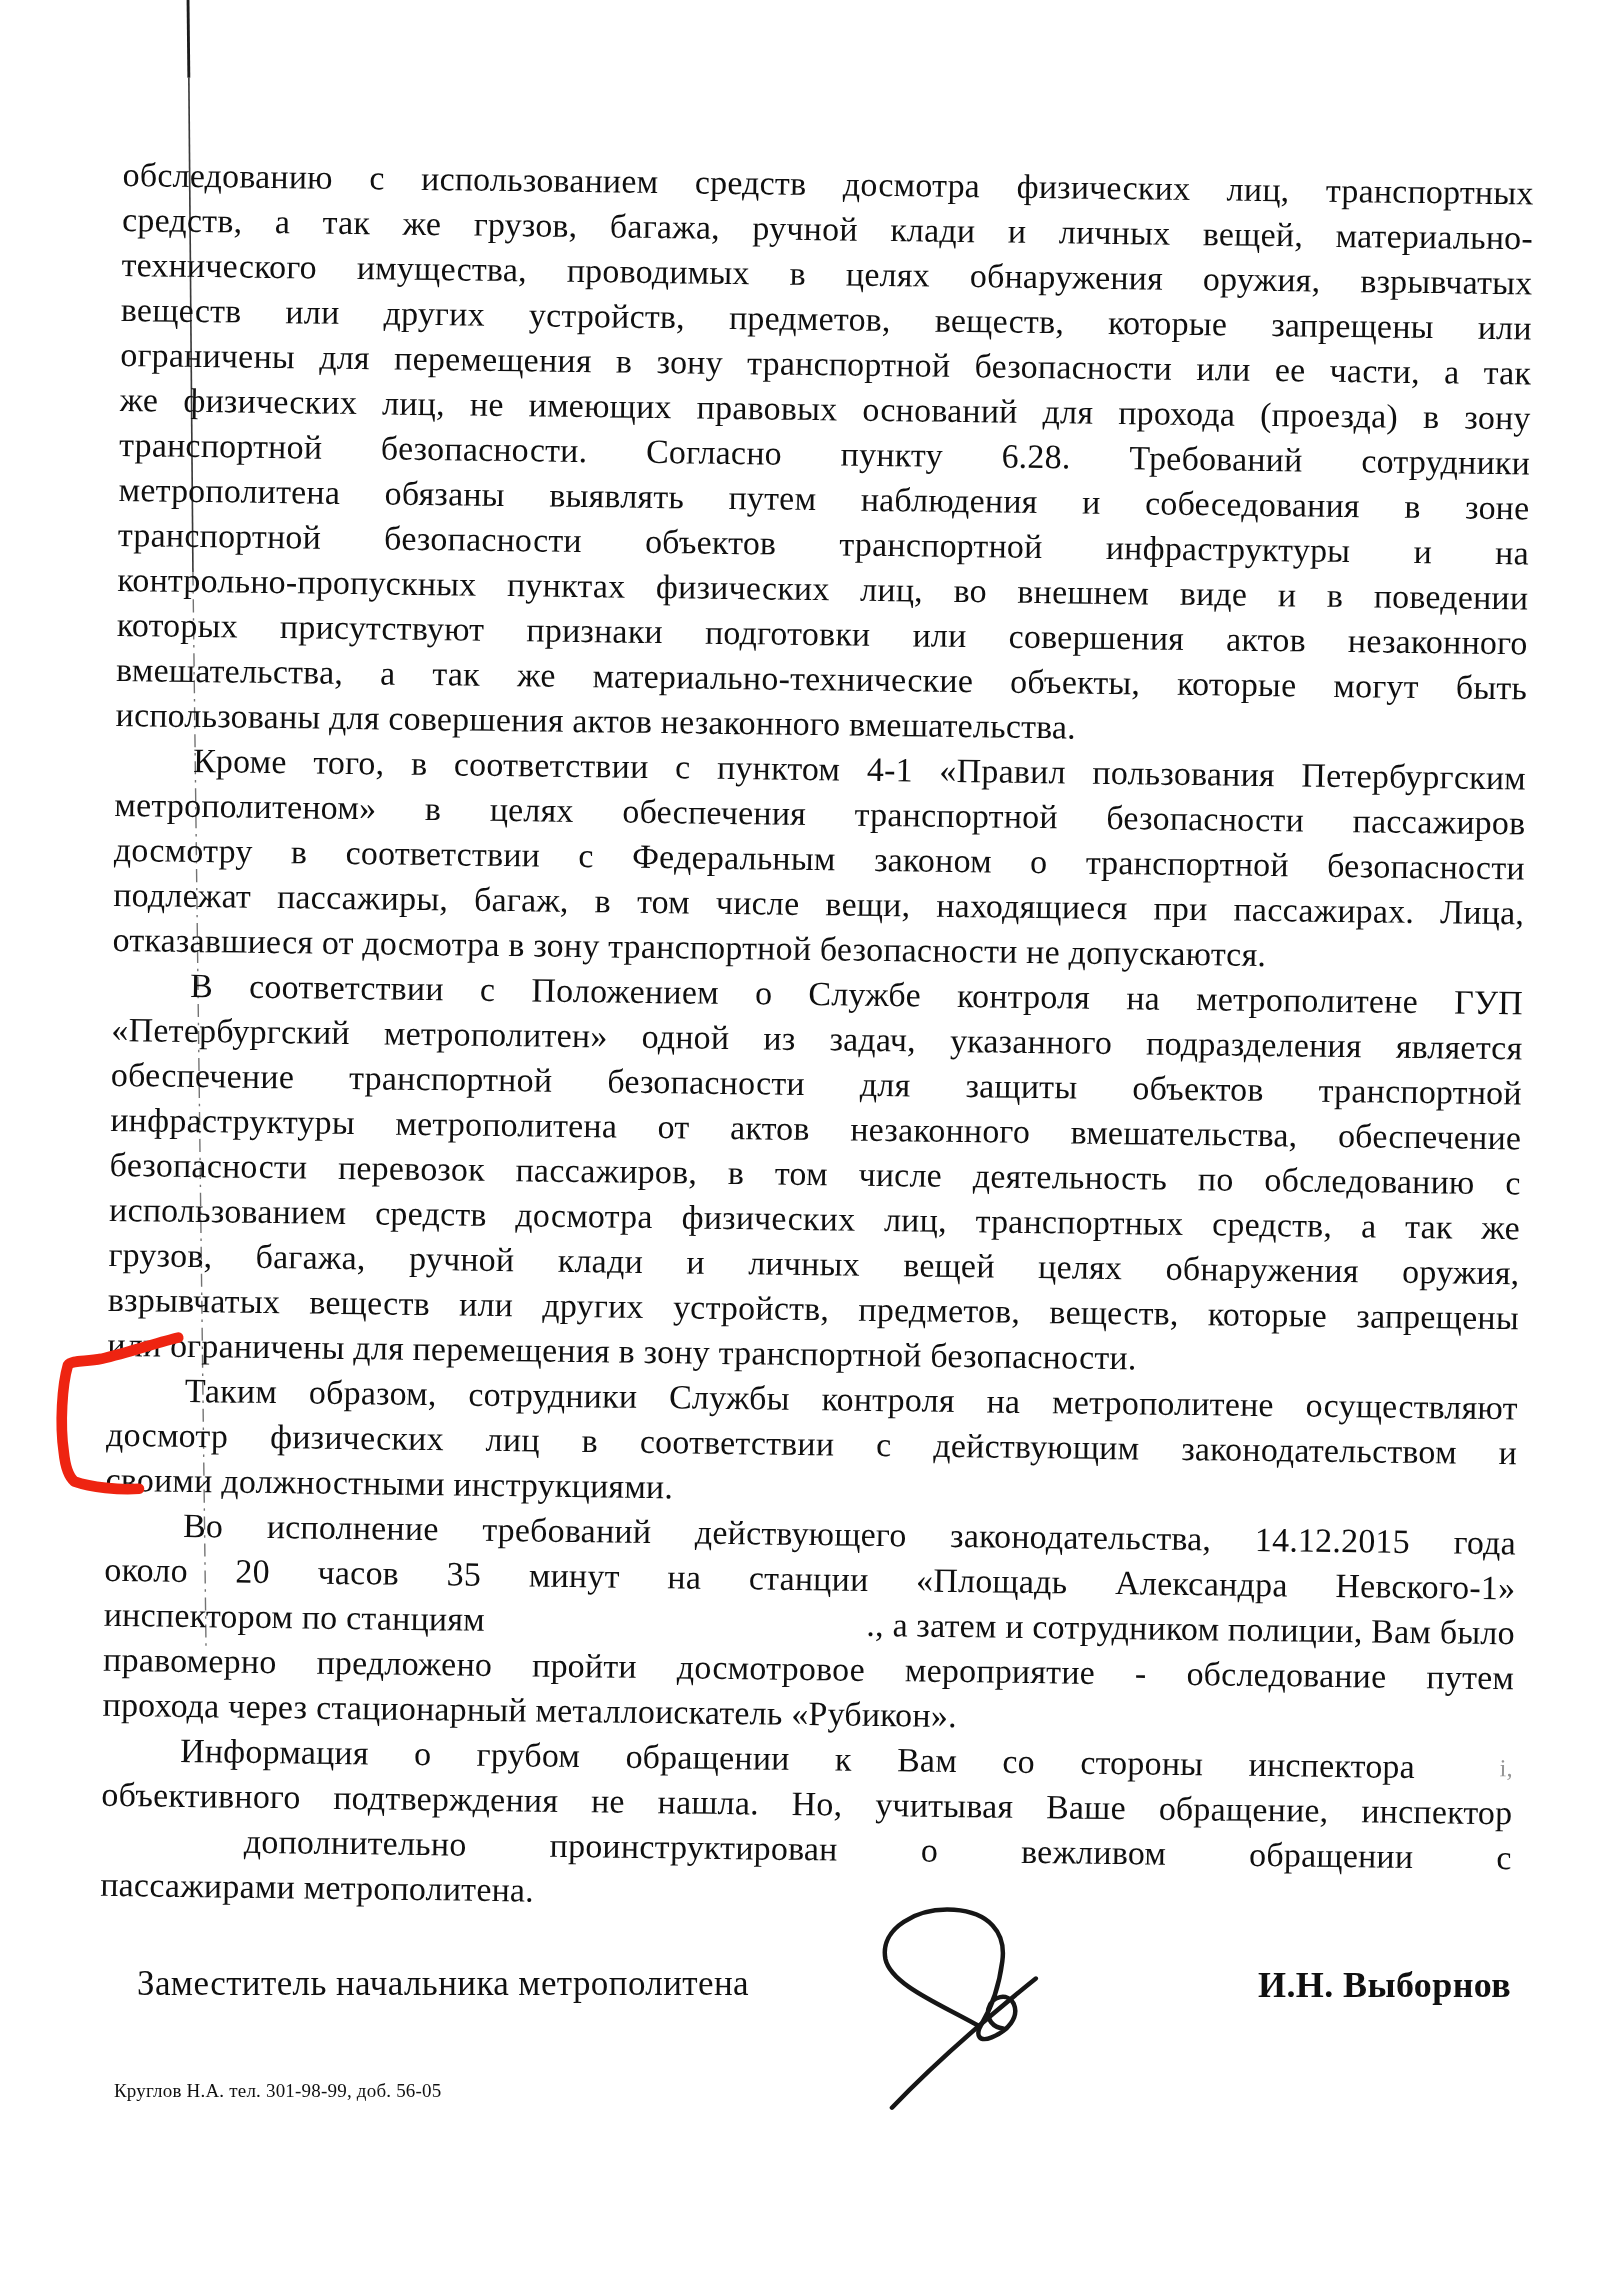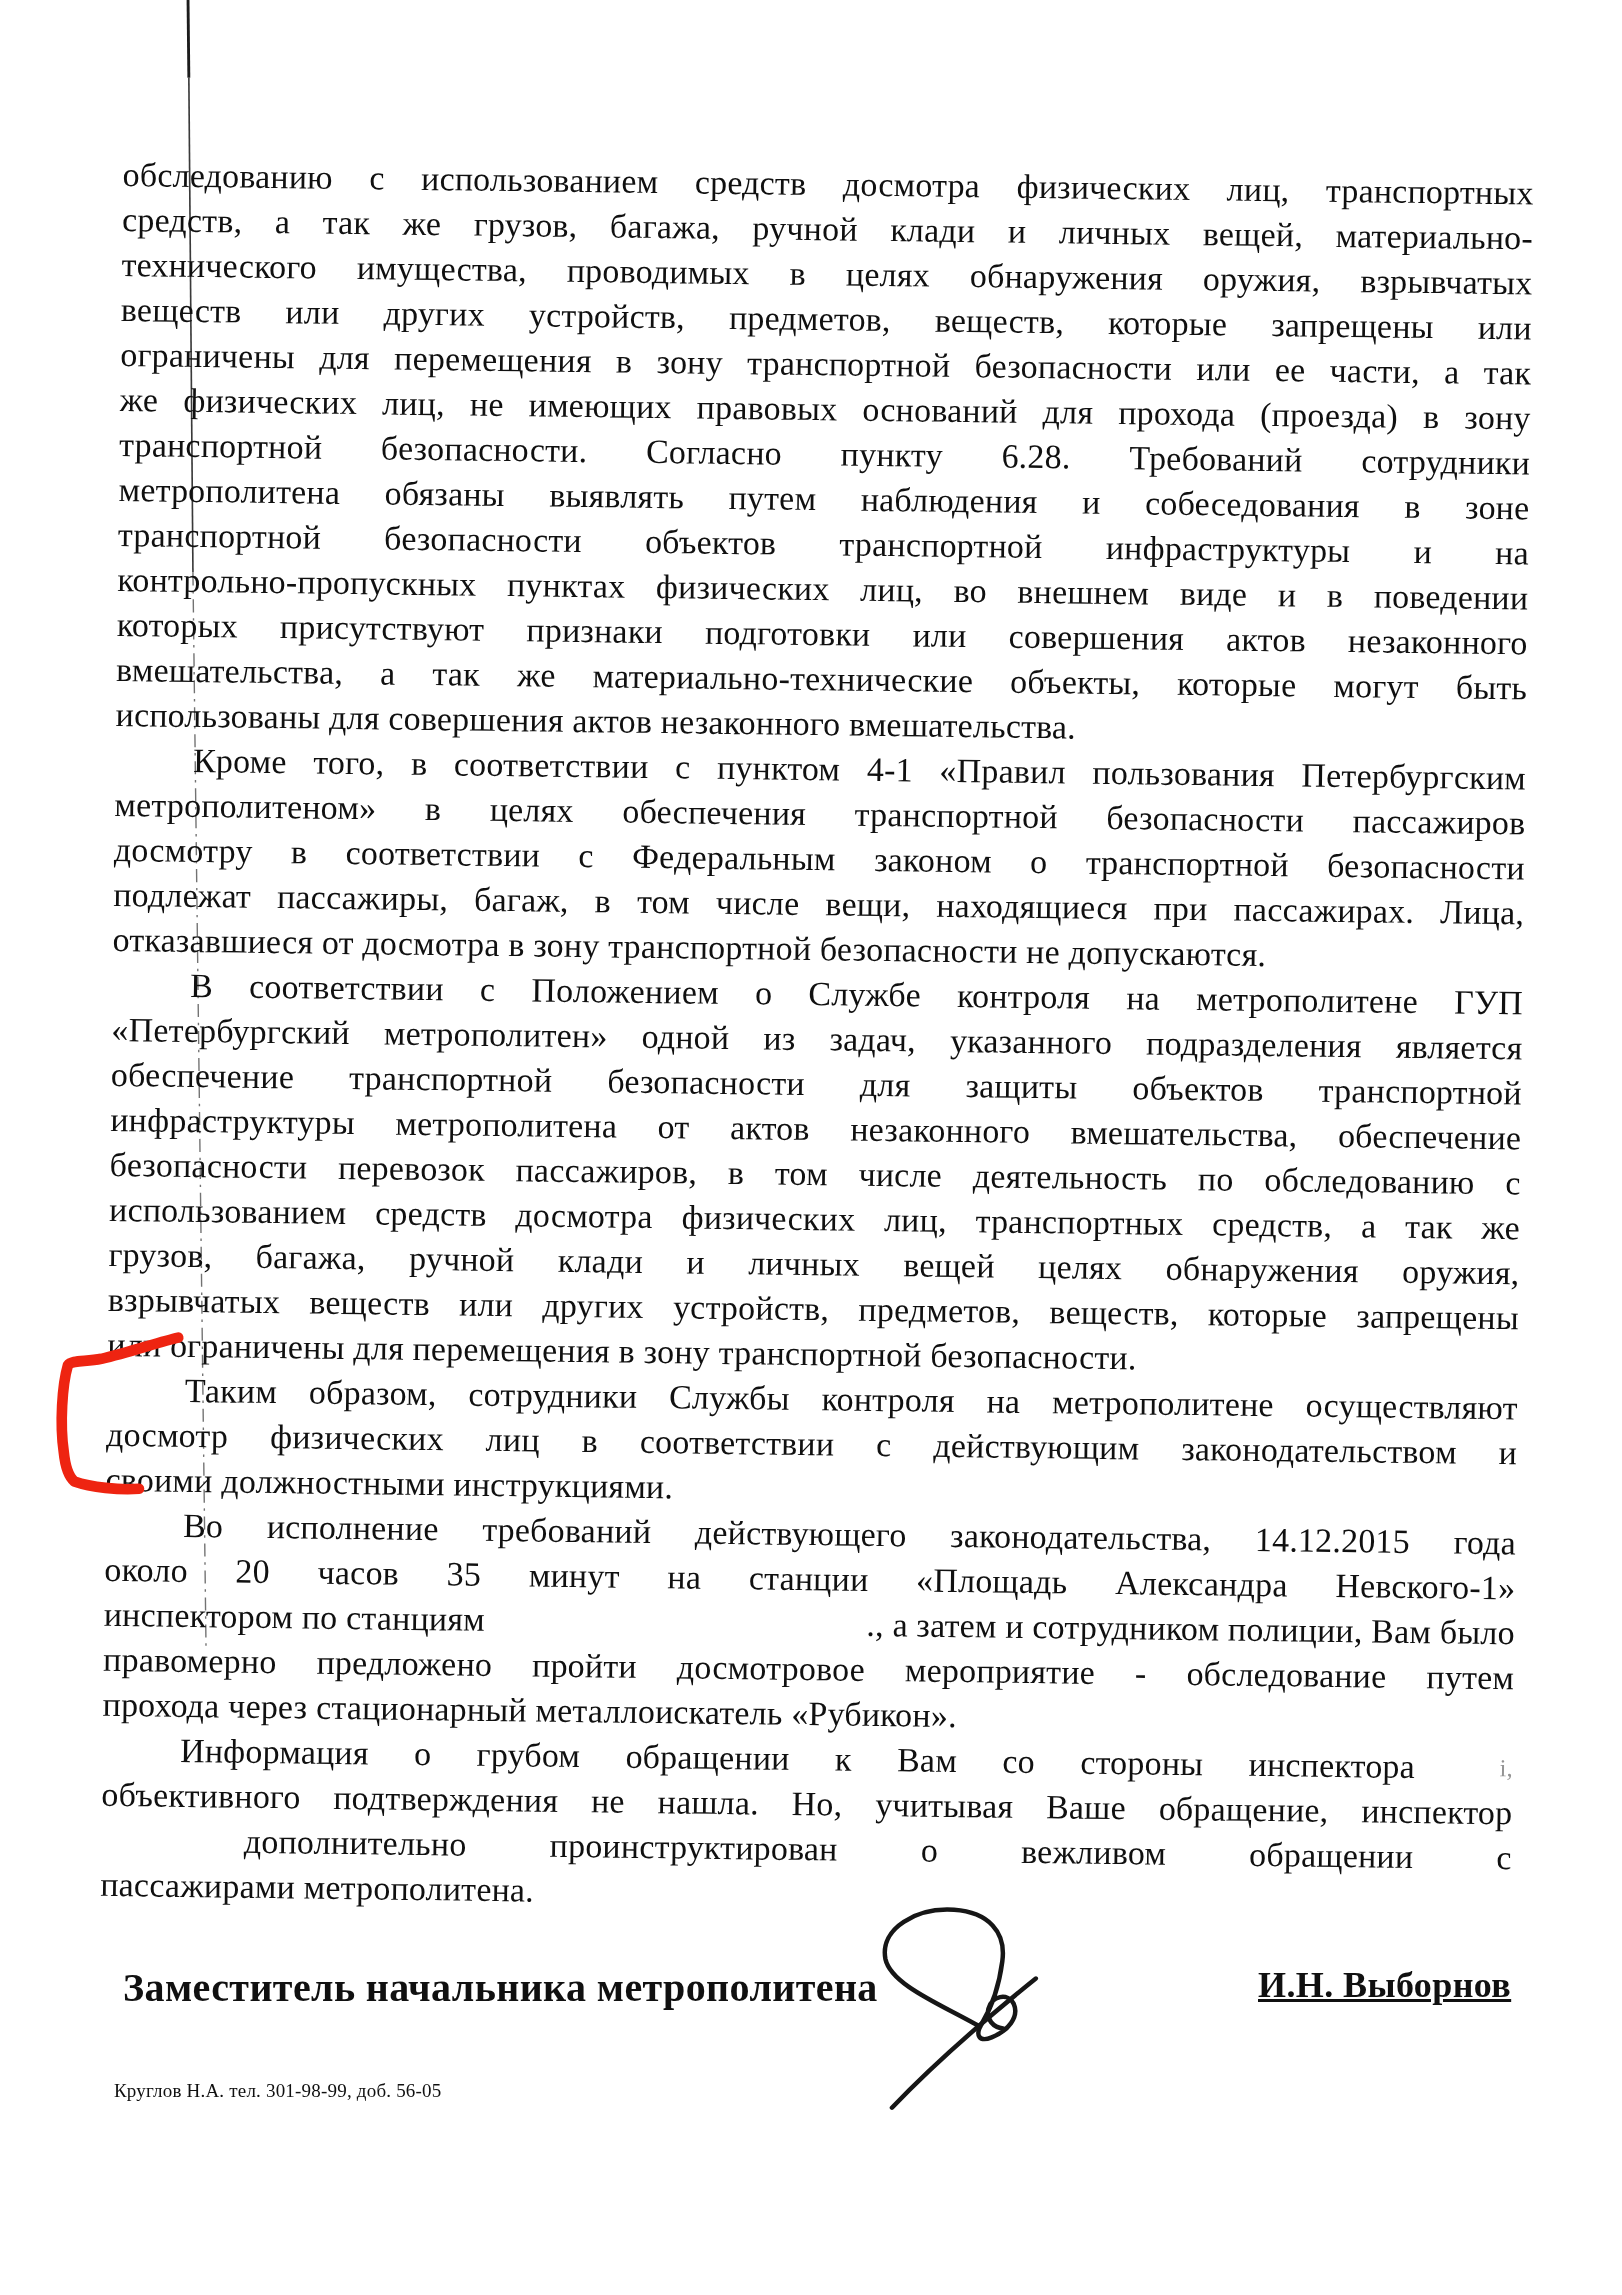--- a/index.html
+++ b/index.html
@@ -41,26 +41,26 @@
   .seg.gapL{width:143px;flex:none;}
   .seg.faint{
     opacity:.45;
     font-size:24.5px;
     min-width:98px;
     text-align:right;
     align-self:flex-start;
   }
   
   .sig-title{
-    position:absolute;left:123px;top:1964px;
-    font-size:40px;font-weight:bold;letter-spacing:0.4px;
+    position:absolute;left:137px;top:1964px;
+    font-size:35px;font-weight:normal;letter-spacing:0.4px;
   }
   .sig-name{
     position:absolute;left:1258px;top:1964px;
-    font-size:36px;font-weight:bold;letter-spacing:0.4px;text-decoration:underline;
+    font-size:36px;font-weight:bold;letter-spacing:0.4px;
   }
   .footer-contact{
     position:absolute;left:114px;top:2080px;
     font-size:19px;letter-spacing:0.2px;
   }
 </style>
 </head>
 <body>
 
 <div class="page">

